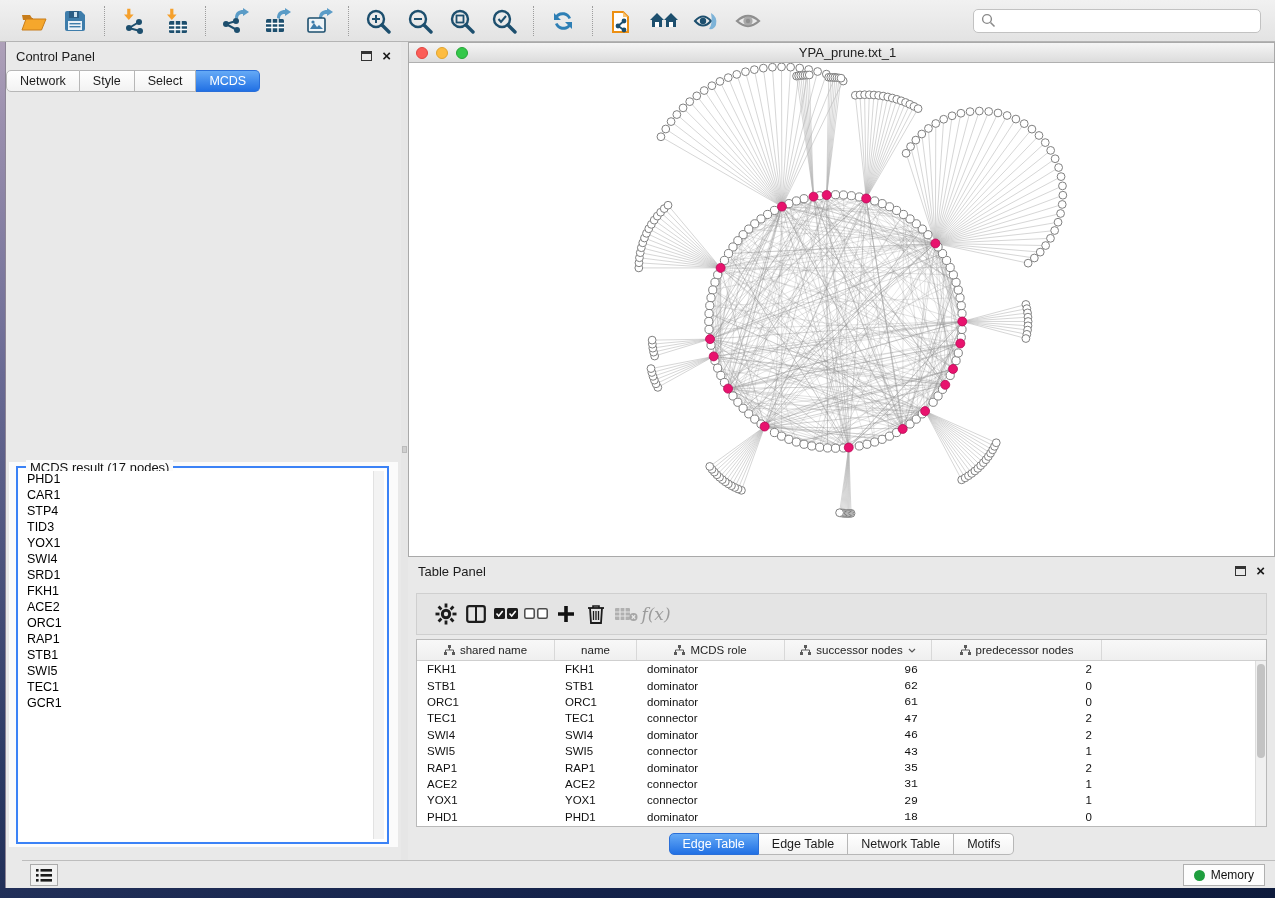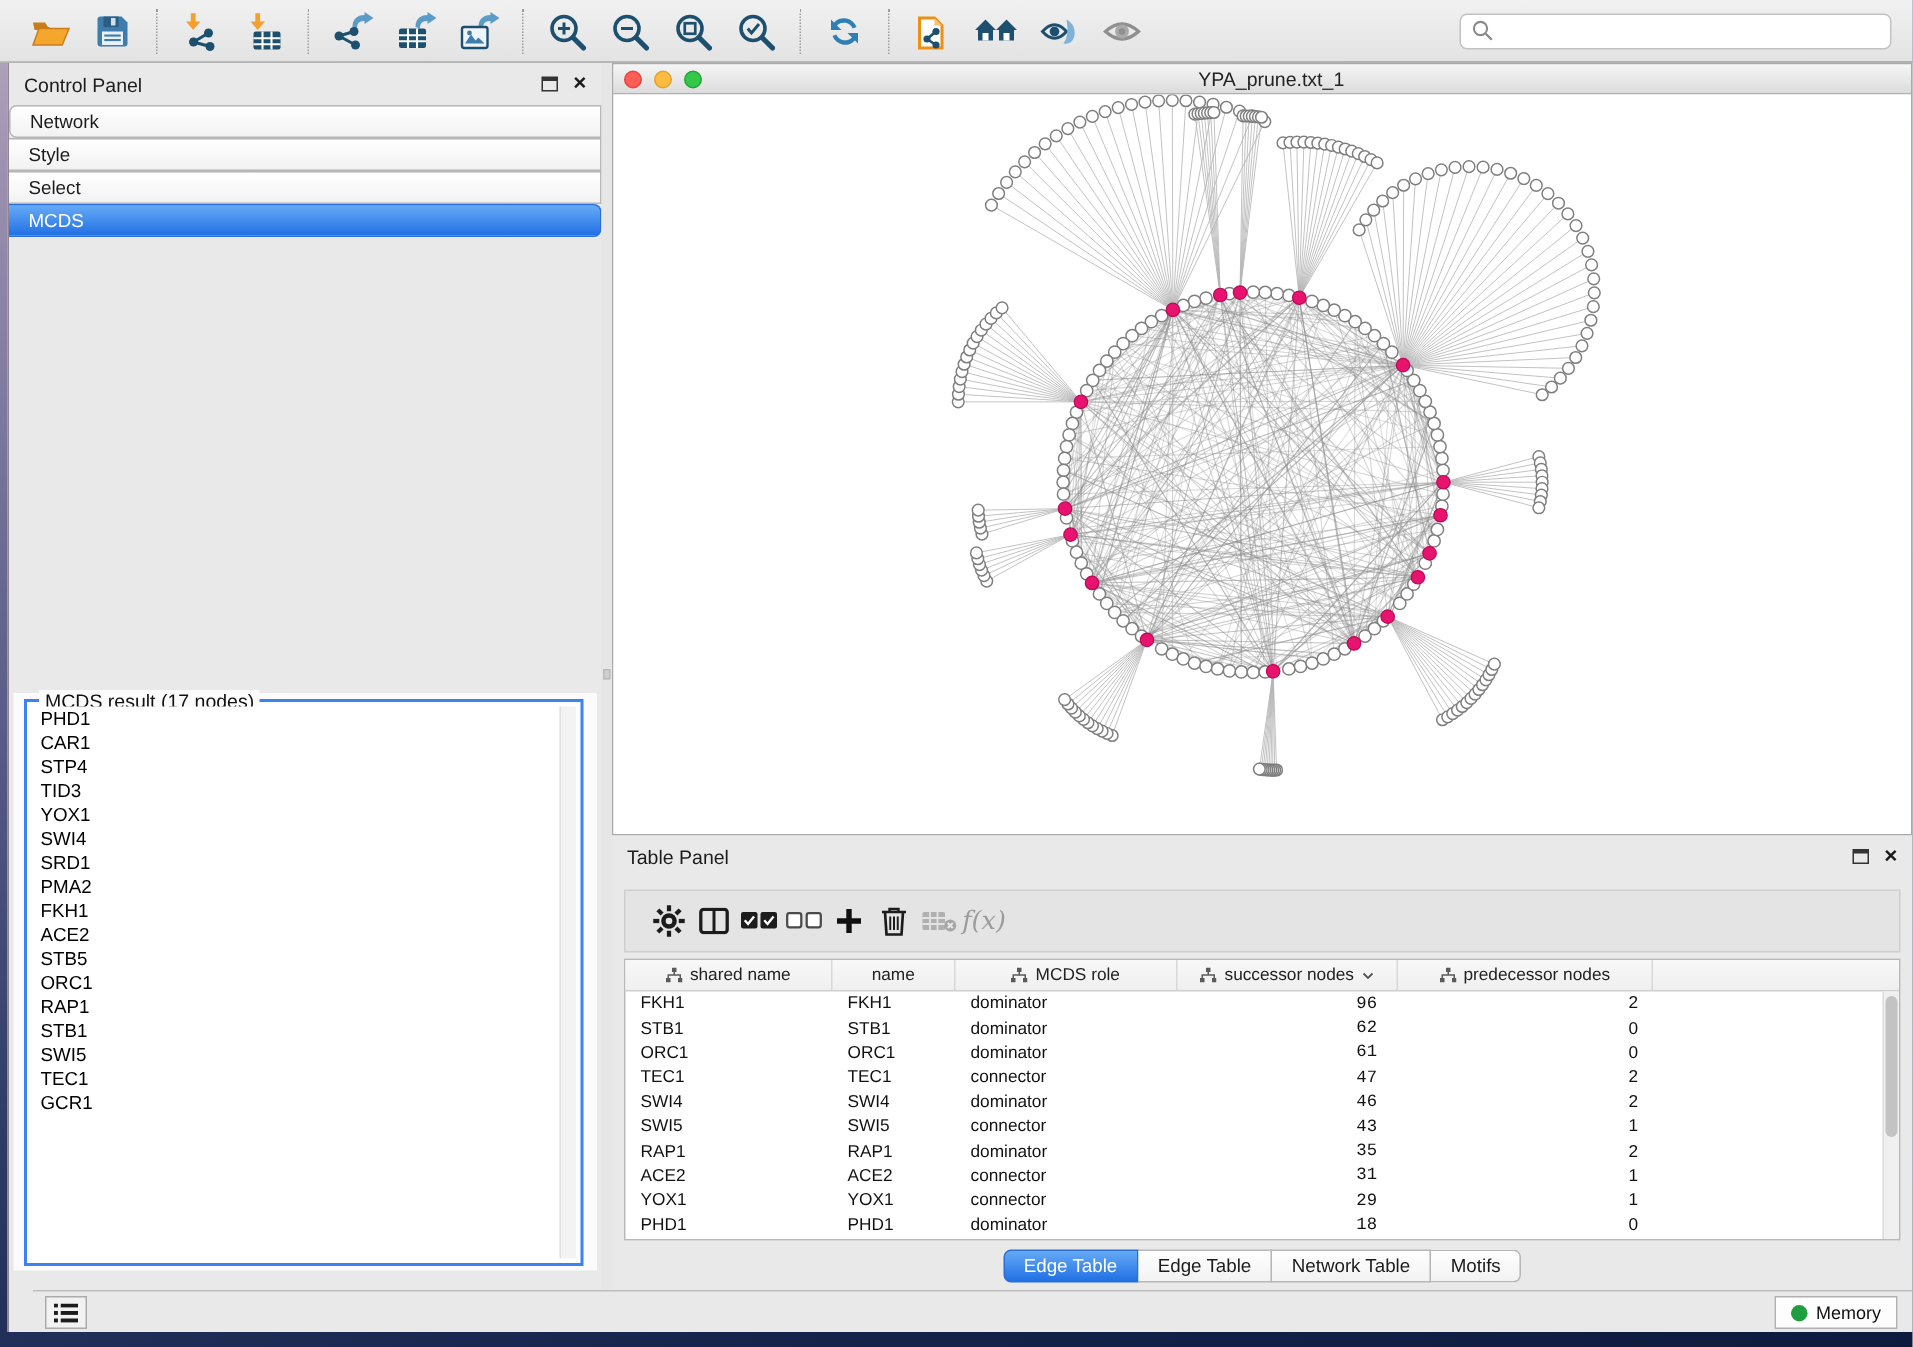--- a/index.html
+++ b/index.html
@@ -25,21 +25,21 @@
   #main { position:absolute; left:0; right:0; top:0; bottom:28px; }
 
   
   #control-panel { position:absolute; left:0; top:0; width:395px; bottom:0; background:#e9e9e9; }
   .panel-header { height:28px; display:flex; align-items:center; padding:0 10px; }
   .panel-title { font-size:13px; color:#1c1c1c; }
   .panel-header .spacer { flex:1; }
   .float-icon { width:11px; height:10px; border:1px solid #333; border-top-width:3px; margin-right:10px; display:inline-block; }
   .close-icon { font-size:15px; font-weight:900; color:#1a1a1a; line-height:10px; }
 
-  .seg-tabs { display:flex; justify-content:flex-end;flex-direction:column; }
+  .seg-tabs { display:flex; justify-content:flex-start; }
   .seg { border:1px solid #b7b7b7; background:linear-gradient(#ffffff,#f2f2f2);
     font-size:12.5px; color:#1c1c1c; padding:3px 13px; border-left-width:0; cursor:default; }
   .seg:first-child { border-left-width:1px; border-radius:5px 0 0 5px; }
   .seg:last-child { border-radius:0 5px 5px 0; }
   .seg.active { background:linear-gradient(#65aaf6,#2170e4); color:#fff; border-color:#2a6fd8; }
 
   #cp-tabpanel { position:absolute; left:3px; right:3px; top:52px; height:368px;
     background:#ebebeb; border:1px solid #c6c6c6; border-radius:4px; }
   #opt-label { text-align:center; margin-top:22px; font-size:13px; color:#111; }
   #dropdown { margin:12px auto 0 auto; width:312px; height:22px; background:#fff;
@@ -277,24 +277,22 @@
         <div id="mcds-fieldset">
           <span id="mcds-legend">MCDS result (17 nodes)</span>
           <div id="mcds-list">
               <div class="list-item">PHD1</div>
               <div class="list-item">CAR1</div>
               <div class="list-item">STP4</div>
               <div class="list-item">TID3</div>
               <div class="list-item">YOX1</div>
               <div class="list-item">SWI4</div>
               <div class="list-item">SRD1</div>
-              <div class="list-item">PMA2</div>
               <div class="list-item">FKH1</div>
               <div class="list-item">ACE2</div>
-              <div class="list-item">STB5</div>
               <div class="list-item">ORC1</div>
               <div class="list-item">RAP1</div>
               <div class="list-item">STB1</div>
               <div class="list-item">SWI5</div>
               <div class="list-item">TEC1</div>
               <div class="list-item">GCR1</div>
             </div>
           <div id="mcds-scroll"></div>
         </div>
       </div>

